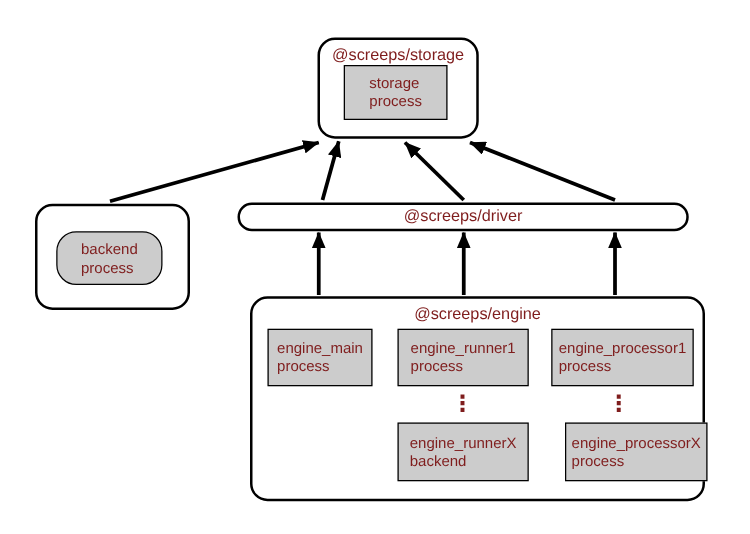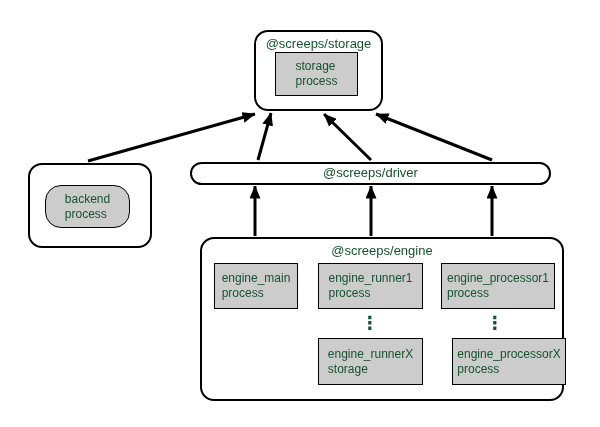--- a/index.html
+++ b/index.html
@@ -2,21 +2,21 @@
 <html><head>
 <meta charset="utf-8">
 <style>
   html, body { margin: 0; padding: 0; background: #ffffff; }
   .canvas {
     position: relative;
     width: 600px;
     height: 427px;
     background: #ffffff;
     font-family: "Liberation Sans", "DejaVu Sans", sans-serif;
-    color: #14532d;
+    color: #7f1d1d;
     overflow: hidden;
   }
   svg.arrows {
     position: absolute;
     left: 0; top: 0;
     width: 600px; height: 427px;
     pointer-events: none;
   }
   .arrow-line {
     stroke: #000000;
@@ -122,18 +122,18 @@
     <div class="node-label">@screeps/engine</div>
     <div class="process-box p-main">engine_main
 process</div>
     <div class="process-box p-runner1">engine_runner1
 process</div>
     <div class="process-box p-processor1">engine_processor1
 process</div>
     <div class="ellipsis dots-runner">⋮</div>
     <div class="ellipsis dots-processor">⋮</div>
     <div class="process-box p-runnerX">engine_runnerX
-storage</div>
+backend</div>
     <div class="process-box p-processorX">engine_processorX
 process</div>
   </div>
 
 </div>
 
 </body></html>

